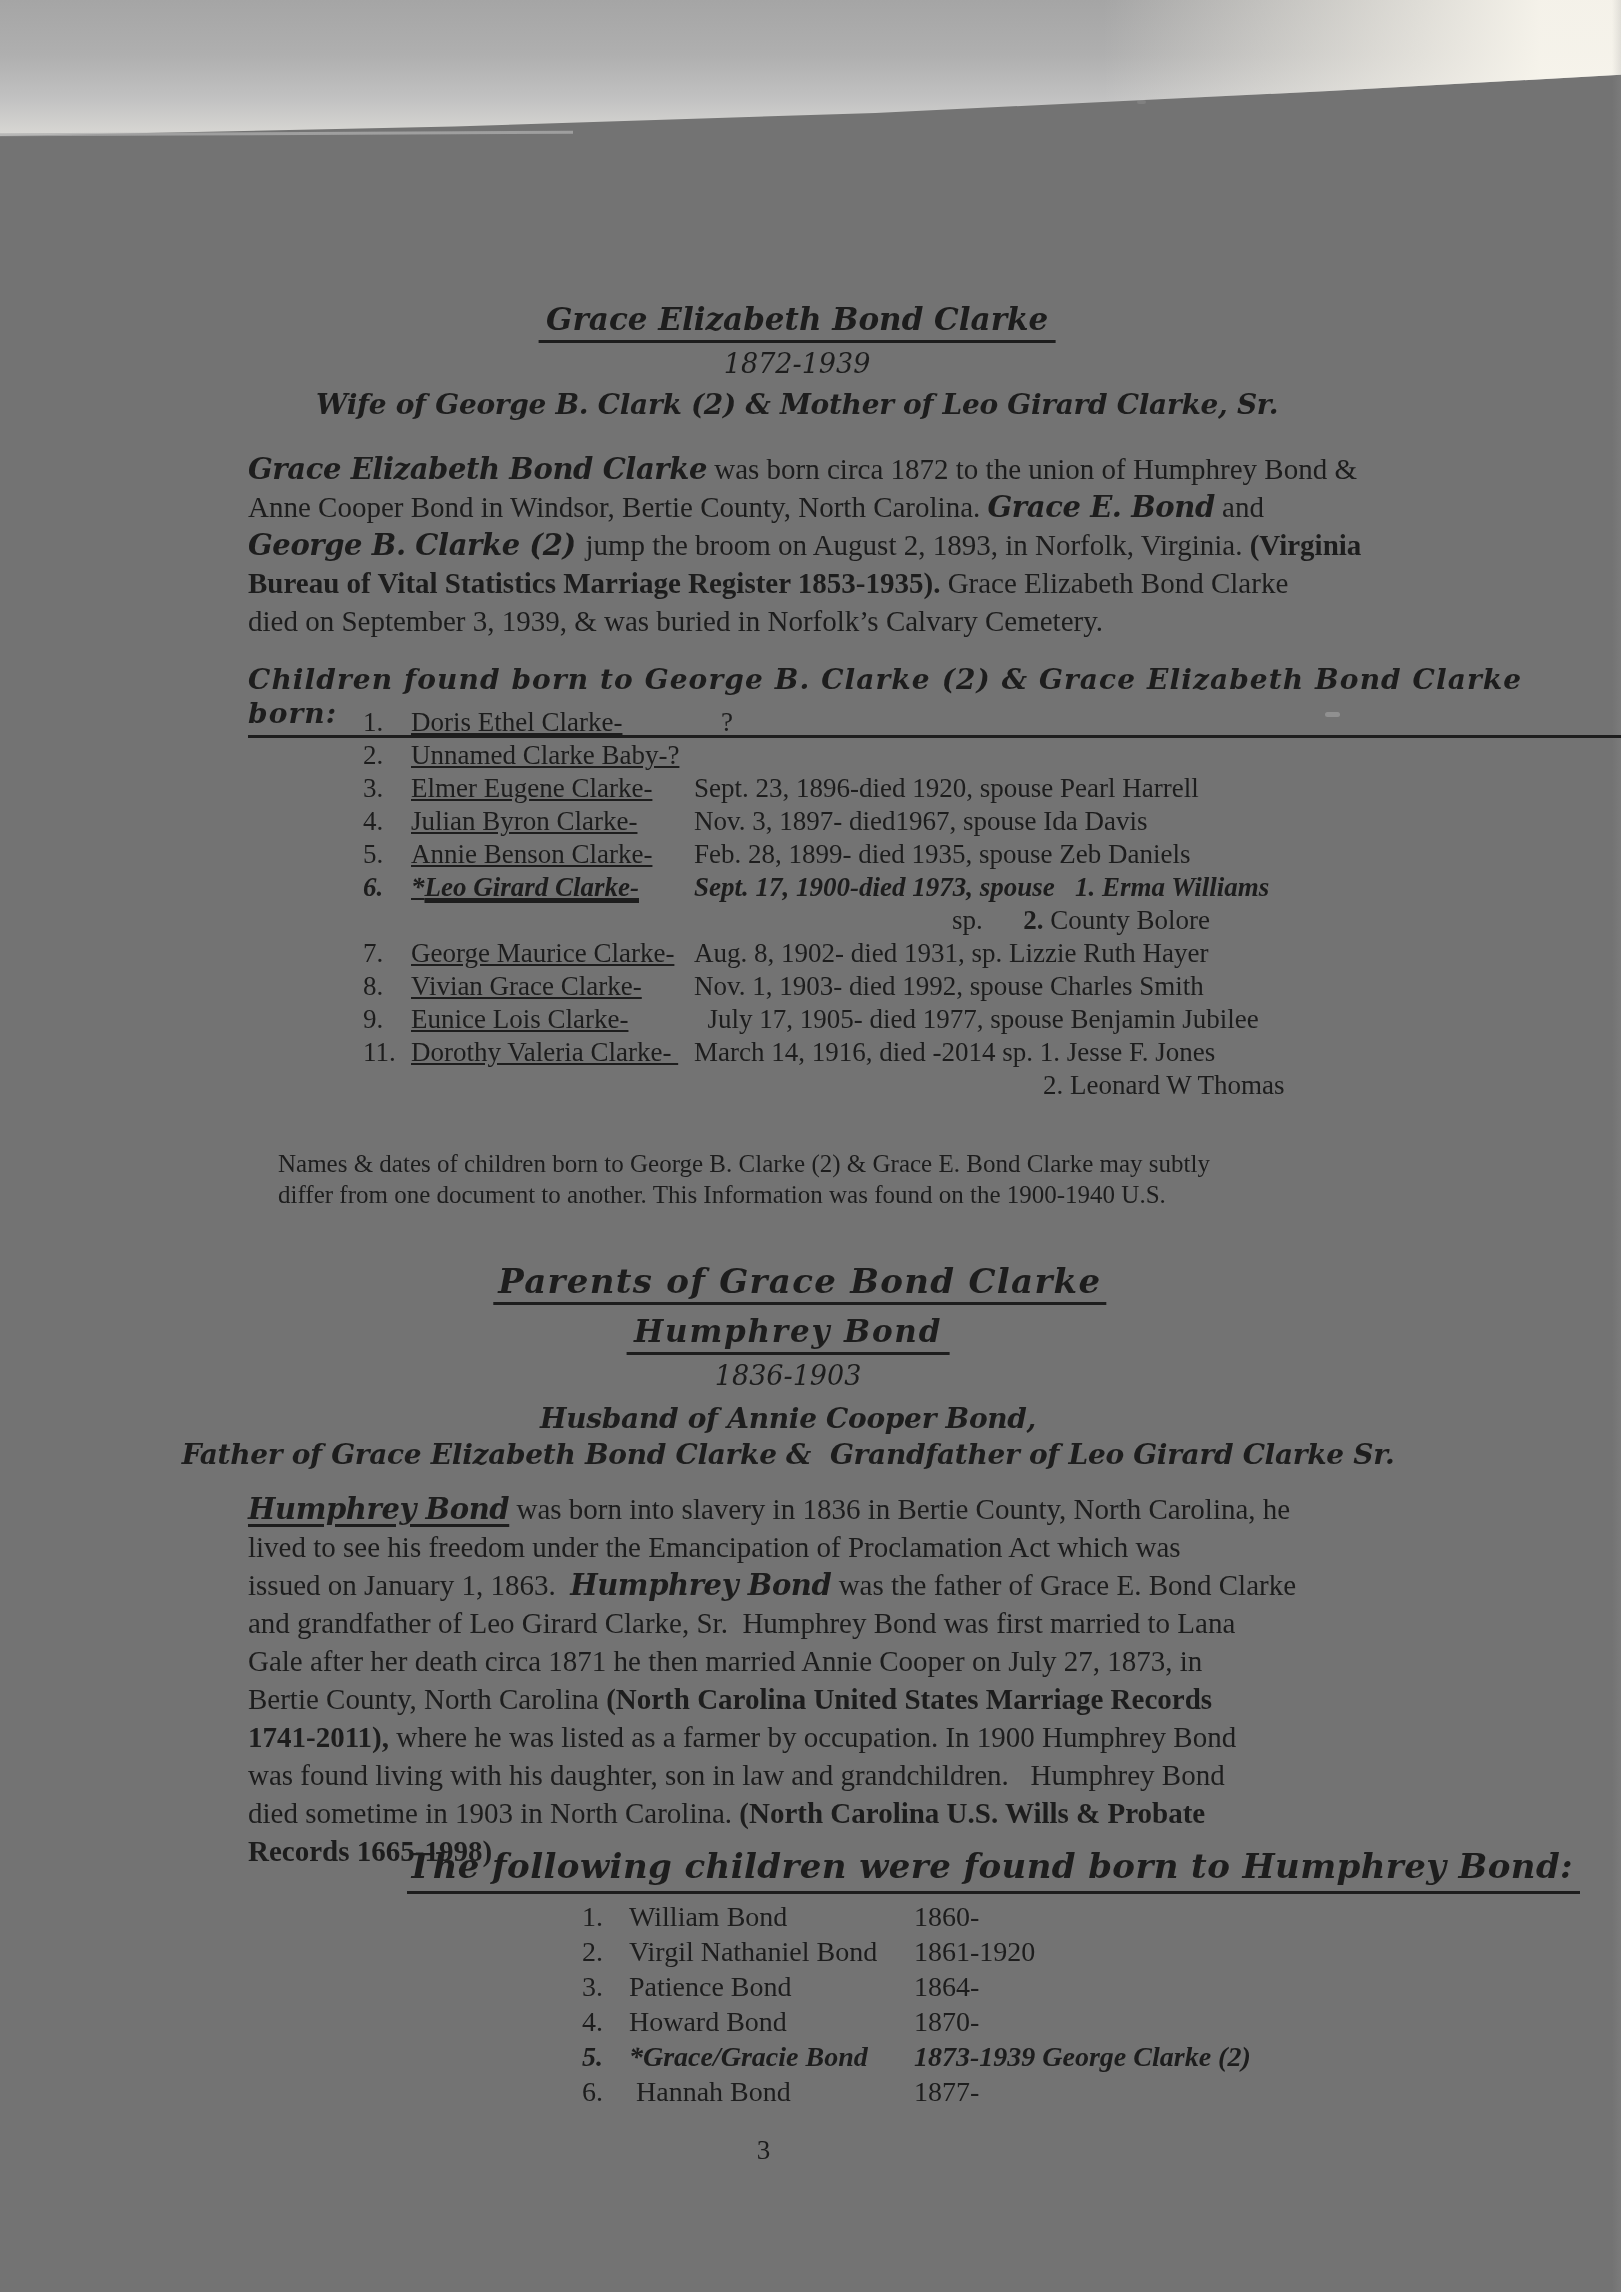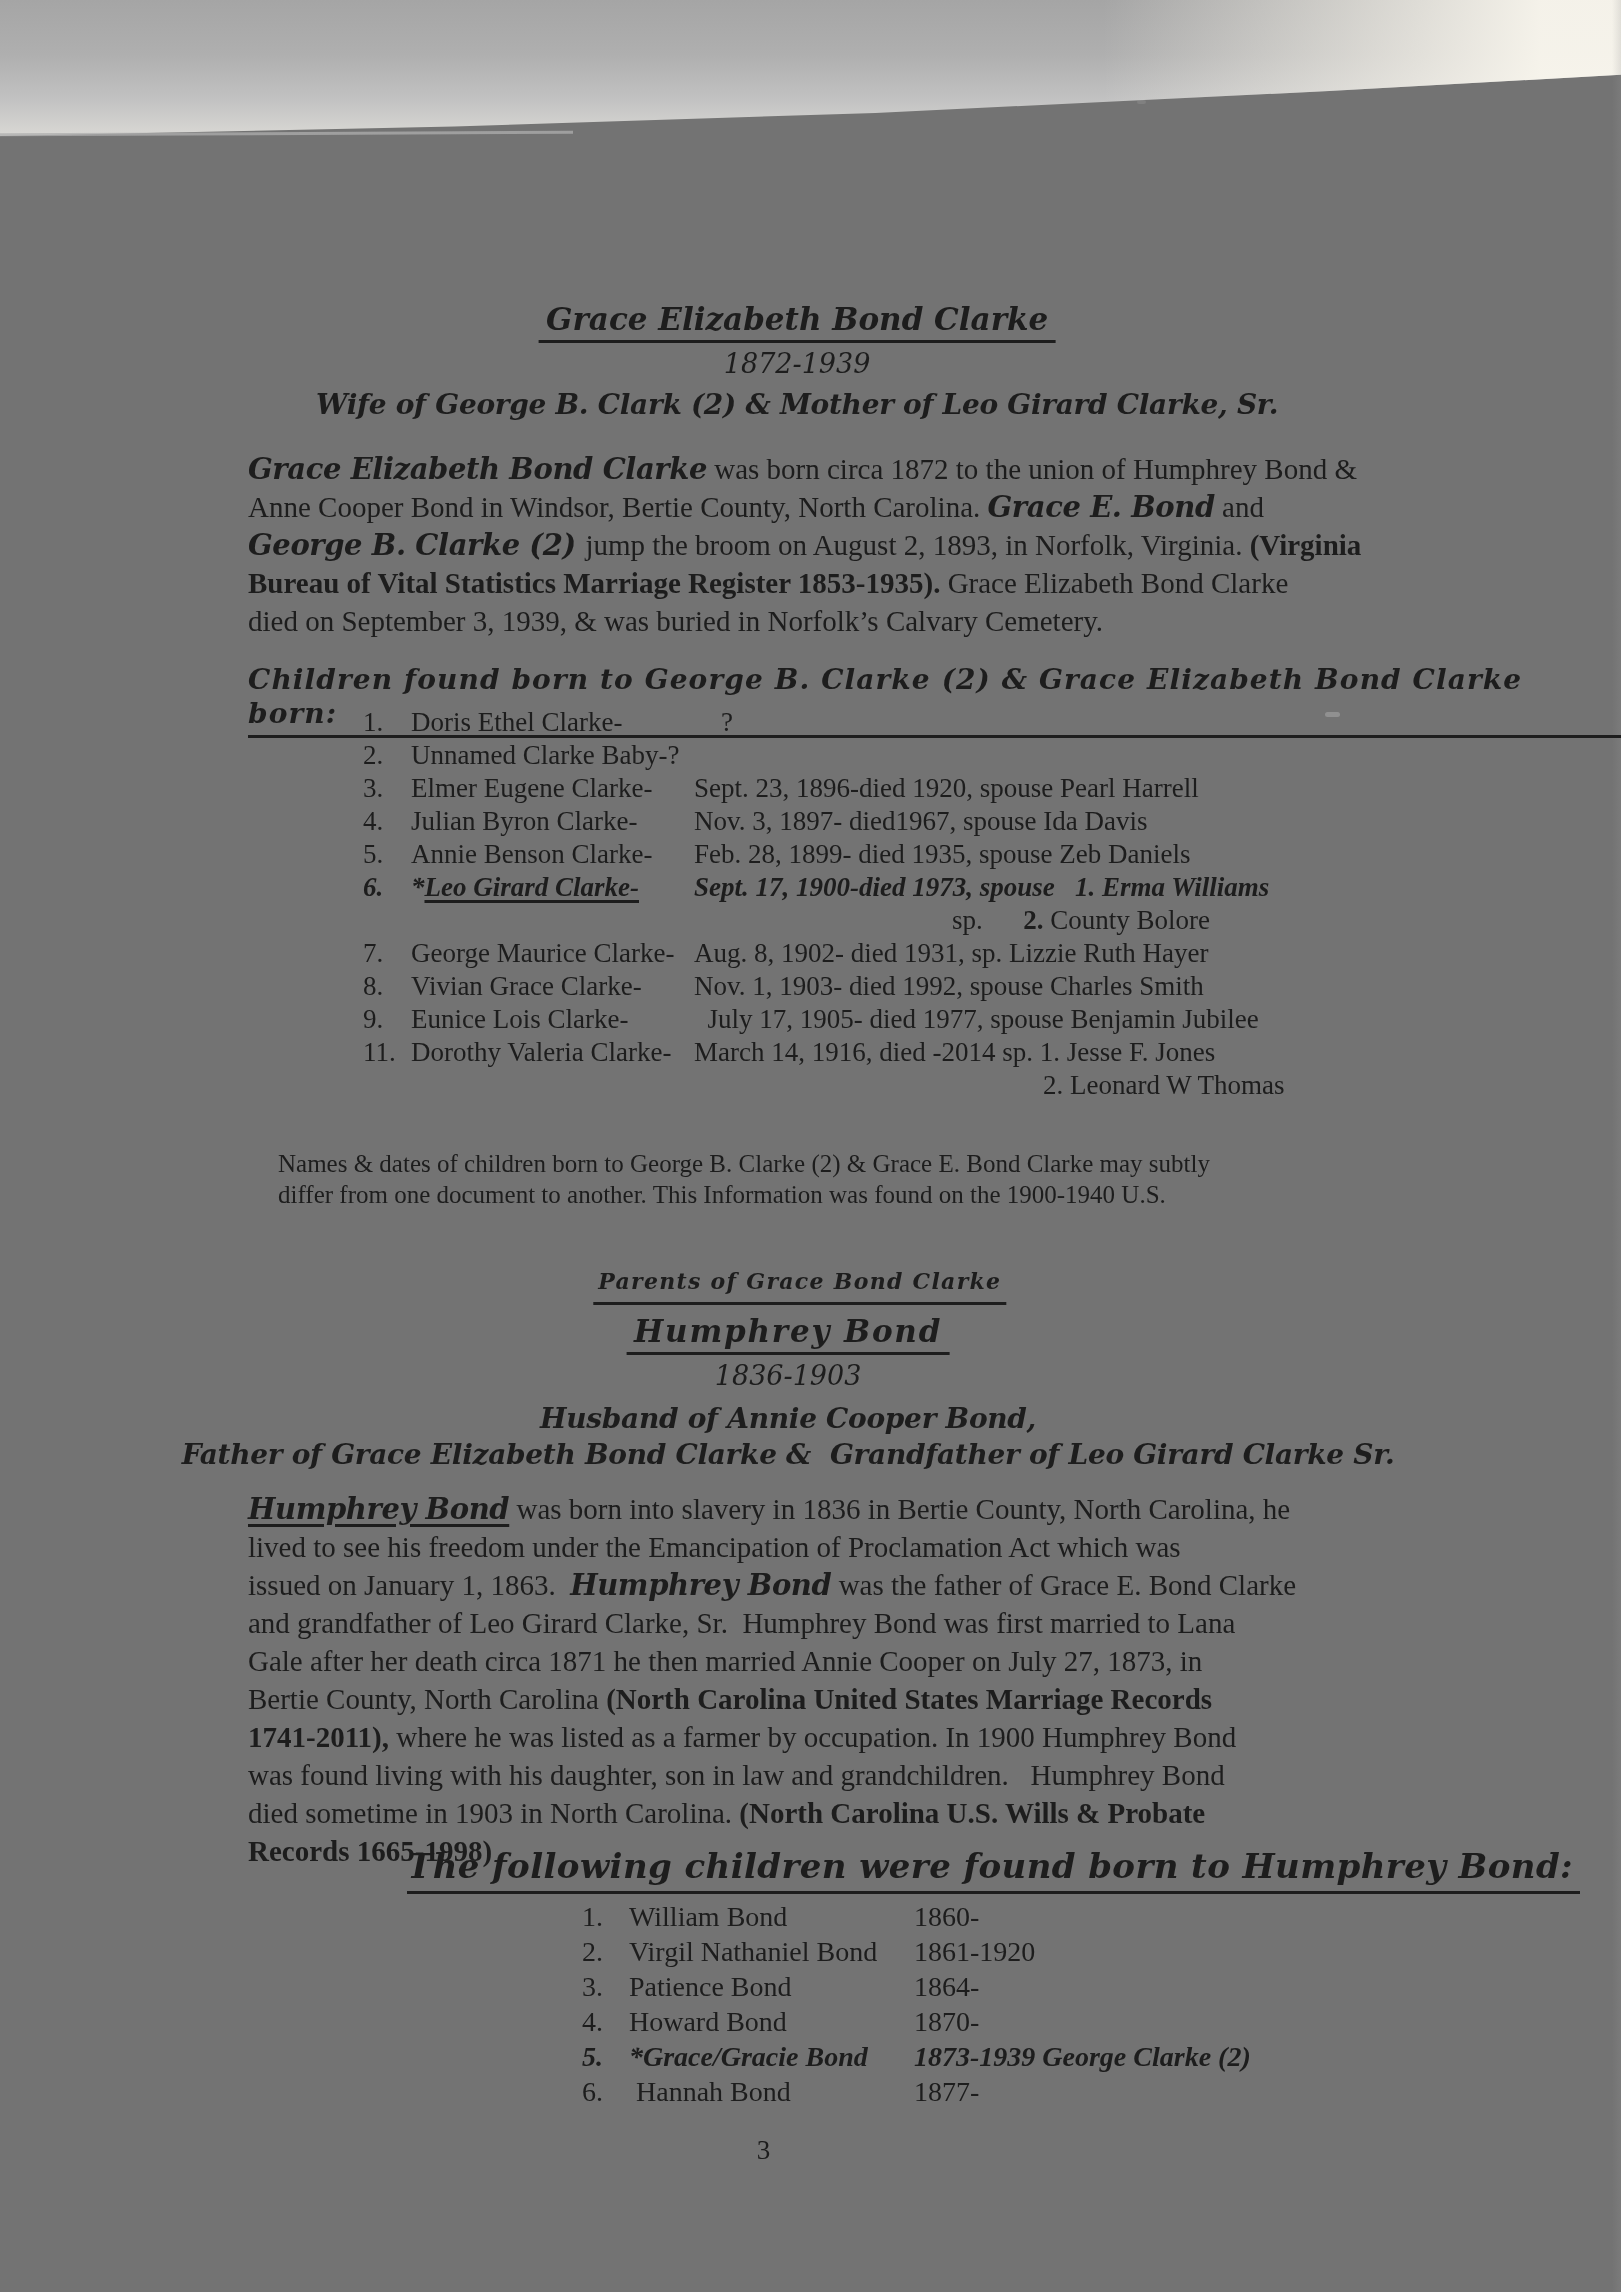--- a/index.html
+++ b/index.html
@@ -62,21 +62,21 @@
   .pline{font-size:29px;line-height:38px;white-space:pre;}
 
   
   .scr-heading{
     font-family:"DejaVu Serif",serif;font-style:italic;font-weight:700;
     display:inline-block;border-bottom:3.6px solid #1d1d1d;
   }
   #clarke-h{top:663px;left:248px;}
   #clarke-h .scr-heading{font-size:28px;line-height:34px;letter-spacing:1.1px;padding:0 9px 3.6px 0;}
   #parents-h{top:1263px;text-align:center;transform:translateX(-10.7px);}
-  #parents-h .scr-heading{font-size:22px;line-height:36px;letter-spacing:1.3px;padding:0 5.4px 2.7px 5.4px;}
+  #parents-h .scr-heading{font-size:34px;line-height:36px;letter-spacing:1.3px;padding:0 5.4px 2.7px 5.4px;}
   #bond-h{top:1847px;left:407px;}
   #bond-h .scr-heading{font-size:34px;line-height:39px;letter-spacing:0.4px;padding:0 7.2px 4.5px 0;font-style:italic;}
 
   
   #humphrey{top:1313px;text-align:center;transform:translateX(-22.4px);}
   .hb-name{
     display:inline-block;
     font-family:"DejaVu Serif",serif;font-style:italic;font-weight:700;
     font-size:31px;line-height:36px;letter-spacing:1.8px;
     border-bottom:3.6px solid #1d1d1d;padding:0 7.2px 2.7px 7.2px;
@@ -86,21 +86,21 @@
   .hb-role.first{margin-top:9px;}
 
   
   .lrow{display:flex;white-space:pre;}
   .lnum{flex:0 0 auto;}
   .lname{flex:0 0 auto;}
   .ldet{flex:0 0 auto;}
   #clarke-list{top:706px;}
   #clarke-list .lrow{padding-left:363px;font-size:27px;line-height:33px;}
   #clarke-list .lnum{width:48px;}
-  #clarke-list .lname{min-width:283px;}
+  #clarke-list .lname{min-width:283px;text-decoration:underline;}
   #clarke-list .subrow{font-size:27px;line-height:33px;white-space:pre;}
   #clarke-list .subrow.i6{padding-left:952px;}
   #clarke-list .subrow.i11{padding-left:1043px;}
   #bond-list{top:1899px;}
   #bond-list .lrow{padding-left:582px;font-size:28px;line-height:35px;}
   #bond-list .lnum{width:47px;}
   #bond-list .lname{min-width:285px;}
 
   
   #note{top:1148px;left:278px;width:1137px;text-align:left;}

